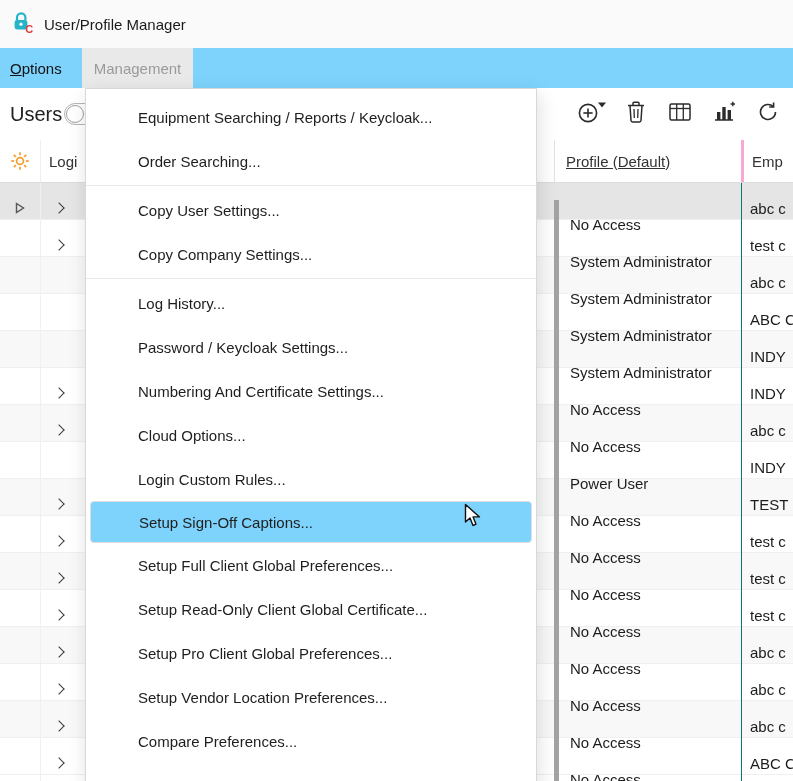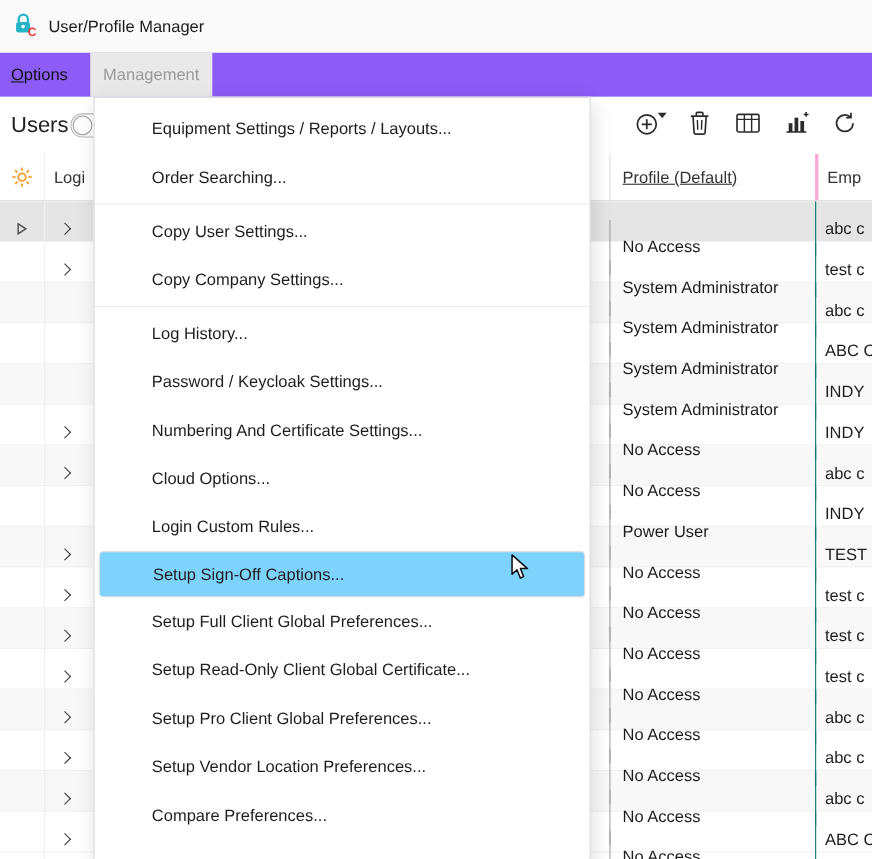--- a/index.html
+++ b/index.html
@@ -5,21 +5,21 @@
   html, body { margin:0; padding:0; overflow:hidden; background:#fff; }
   * { box-sizing:border-box; }
   .window {
     position:relative; width:793px; height:781px; background:#ffffff;
     font-family:"Liberation Sans", sans-serif; color:#1b1b1b; overflow:hidden;
   }
   
   .titlebar { height:48px; display:flex; align-items:center; padding-left:10px; background:#fafafa; }
   .app-title { margin-left:10px; font-size:15px; color:#1b1b1b; }
   
-  .menubar { height:40px; display:flex; align-items:stretch; padding-left:10px; background:#8b5cf6; font-size:15px; }
+  .menubar { height:40px; display:flex; align-items:stretch; padding-left:10px; background:#7dd3fc; font-size:15px; }
   .mb-item { display:flex; align-items:center; padding:0 12px; cursor:default; }
   .mb-options { padding-left:0; color:#111; }
   .mb-options .lbl { display:inline-block; }
   .mb-options .lbl::first-letter { text-decoration:underline; }
   .mb-management { margin-left:8px; color:#9a9a9a; background:#e9e9e9; }
   
   .toolbar { height:52px; position:relative; background:#fff; display:flex; align-items:center; padding:0 10px; }
   .toolbar-label { font-size:20px; color:#222; }
   .toggle { position:absolute; left:64px; top:15px; width:46px; height:22px; border:1px solid #b5b5b5; border-radius:11px; background:#fdfdfd; cursor:pointer; }
   .toggle .knob { position:absolute; left:1px; top:1px; width:18px; height:18px; border-radius:50%; background:#fff; border:1px solid #a0a0a0; }
@@ -32,21 +32,21 @@
   .th-marker { display:flex; justify-content:center; align-items:center; height:100%; }
   .th-login { padding-left:8px; border-left:1px solid #efefef; }
   .th-profile { padding-left:11px; border-left:1px solid #e2e2e2;text-decoration:underline; }
   .th-emp { padding-left:8px; border-left:3px solid #f9a8d4; white-space:nowrap; overflow:hidden; }
   .trow { height:37px; border-bottom:1px solid #f0f0f0; font-size:15px; color:#1c1c1c; background:#fff; }
   .trow.selected { background:#e5e5e5; }
   .rows .trow:nth-child(odd):not(.selected) { background:#f8f8f8; }
   .c-marker { display:flex; justify-content:center; align-items:center; height:100%; }
   .c-login { padding-left:14px; border-left:1px solid #f0f0f0; }
   .chev { width:8px; height:8px; border-top:1.6px solid #3a3a3a; border-right:1.6px solid #3a3a3a; transform:rotate(45deg); }
-  .c-profile { padding-left:11px; border-left:1px solid #a3a3a3;margin-top:33px; }
+  .c-profile { padding-left:11px; border-left:5px solid #a3a3a3;margin-top:33px; }
   .c-emp { padding-left:8px; border-left:1px solid #0f766e; white-space:nowrap; overflow:hidden; }
   
   .menu {
     position:absolute; left:85px; top:88px; width:452px; height:700px; background:#fff;
     border:1px solid #d8d8d8; box-shadow:2px 6px 18px rgba(0,0,0,0.13);
     padding-top:6px; z-index:10;
   }
   .menu-item { height:44px; display:flex; align-items:center; padding-left:52px; font-size:15px; color:#1e1e1e; cursor:pointer; }
   .menu-item.hl { background:#7dd3fc; border:1px solid #dedede; border-radius:4px; margin:0 4px; padding-left:48px; height:42px; }
   .menu-sep { height:1px; background:#e9e9e9; margin:2px 0; }
@@ -280,21 +280,21 @@
       <div class="c-marker"></div>
       <div class="cell-full c-login">
           <span class="chev"></span>
         </div>
       <div class="cell-full c-profile">No Access</div>
       <div class="cell-full c-emp">ABC C</div>
     </div>
   </div>
 
   <div class="menu">
-    <div class="menu-item">Equipment Settings / Reports / Layouts...</div>
+    <div class="menu-item">Equipment Searching / Reports / Keycloak...</div>
     <div class="menu-item">Order Searching...</div>
     <div class="menu-sep"></div>
     <div class="menu-item">Copy User Settings...</div>
     <div class="menu-item">Copy Company Settings...</div>
     <div class="menu-sep"></div>
     <div class="menu-item">Log History...</div>
     <div class="menu-item">Password / Keycloak Settings...</div>
     <div class="menu-item">Numbering And Certificate Settings...</div>
     <div class="menu-item">Cloud Options...</div>
     <div class="menu-item">Login Custom Rules...</div>

